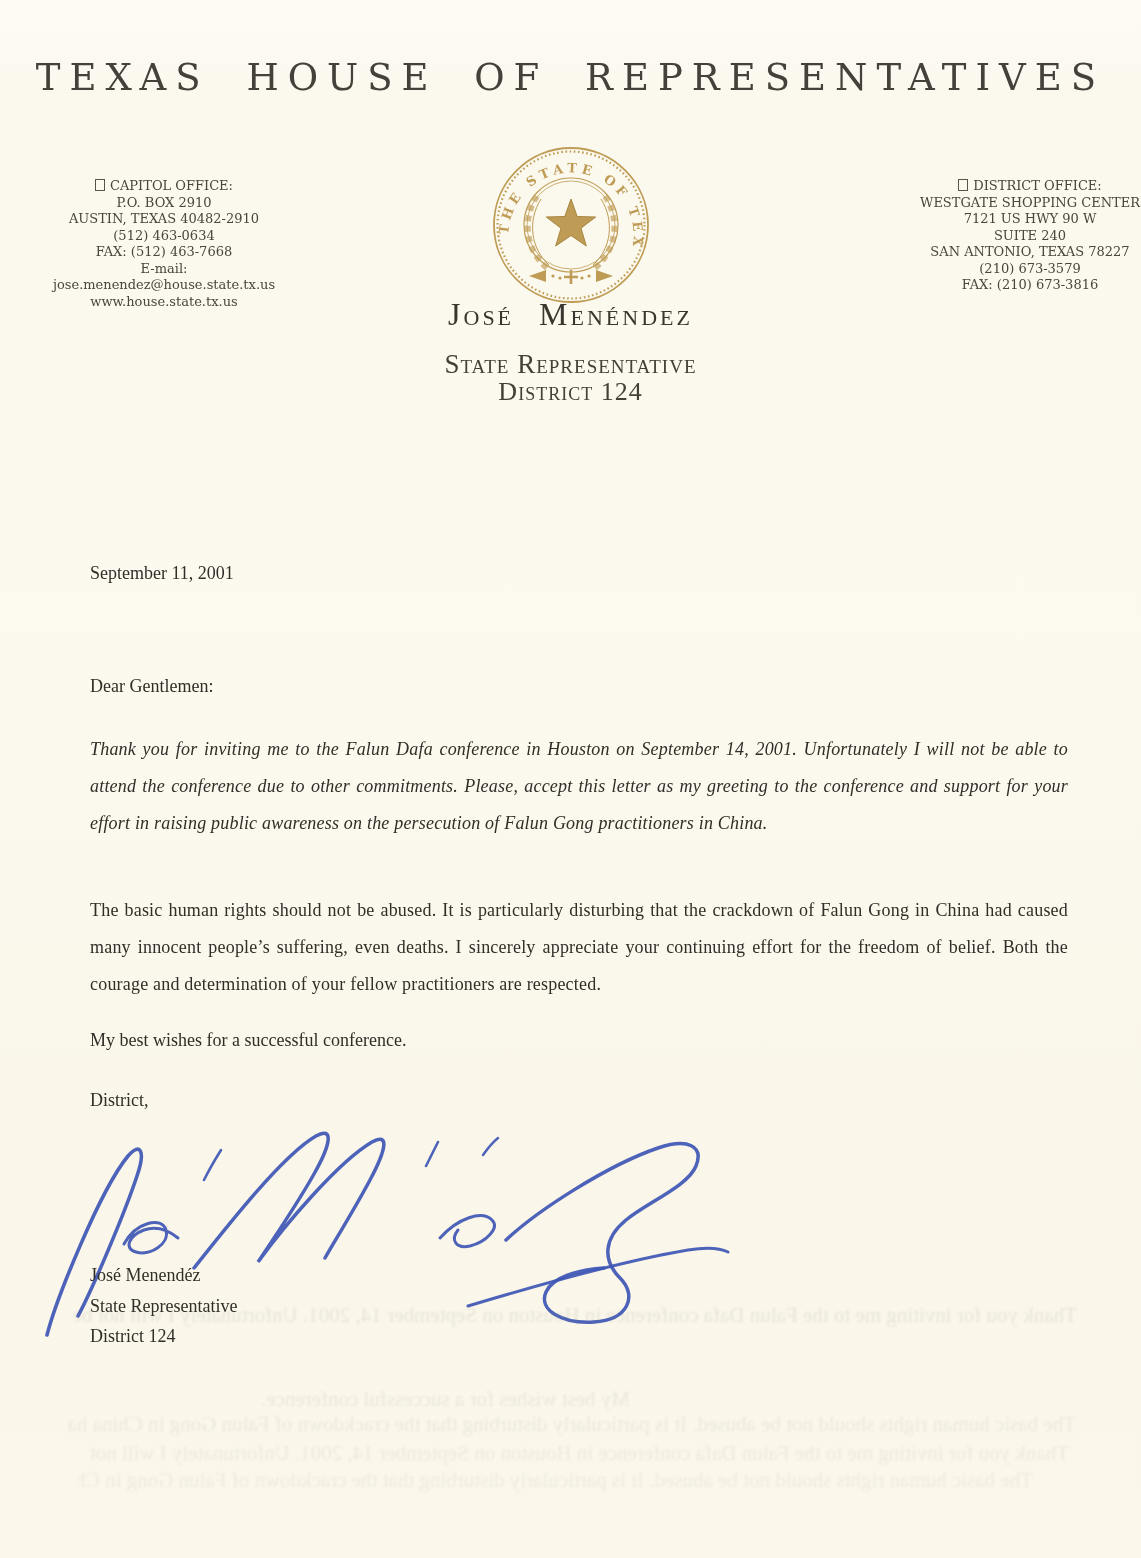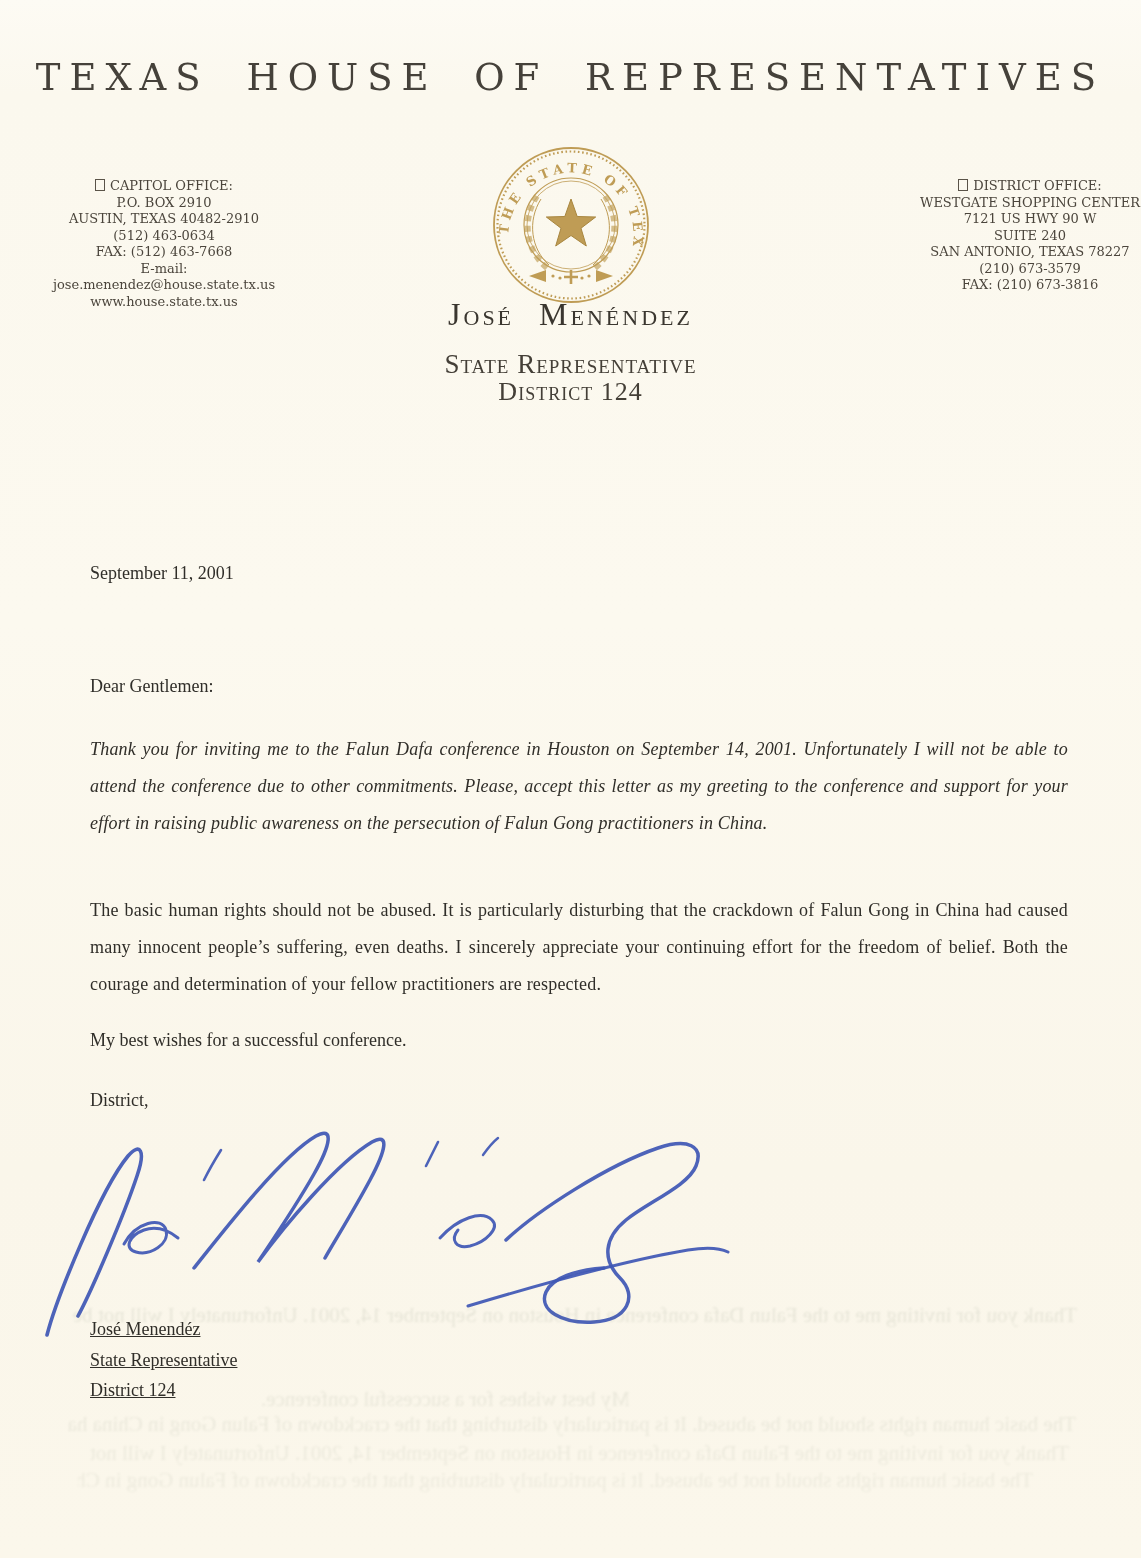--- a/index.html
+++ b/index.html
@@ -54,21 +54,21 @@
 
   
   .lt { position:absolute; left:82px; width:978px; font-size:18px; color:#302e29;margin-left:8px; }
   .date        { top:563px; }
   .salutation  { top:676px; }
   .para        { text-align:justify; line-height:37px; letter-spacing:0.2px; }
   .p1 { top:731px;font-style:italic; }
   .p2 { top:892px; }
   .p3 { top:1030px; }
   .closing     { top:1090px; }
-  .sig-block   { top:1314px; line-height:30.5px;text-decoration:underline; }
+  .sig-block   { top:1260px; line-height:30.5px; }
 
   
   .signature { position:absolute; left:28px; top:1120px; width:705px; height:228px; }
   .signature path { fill:none; stroke:#3f57b5; stroke-linecap:round; opacity:0.93; }
 
   
   .bleed {
     position:absolute; white-space:nowrap; overflow:hidden;
     transform:scaleX(-1); filter:blur(1.2px);
     color:#79836e; font-size:21px;

